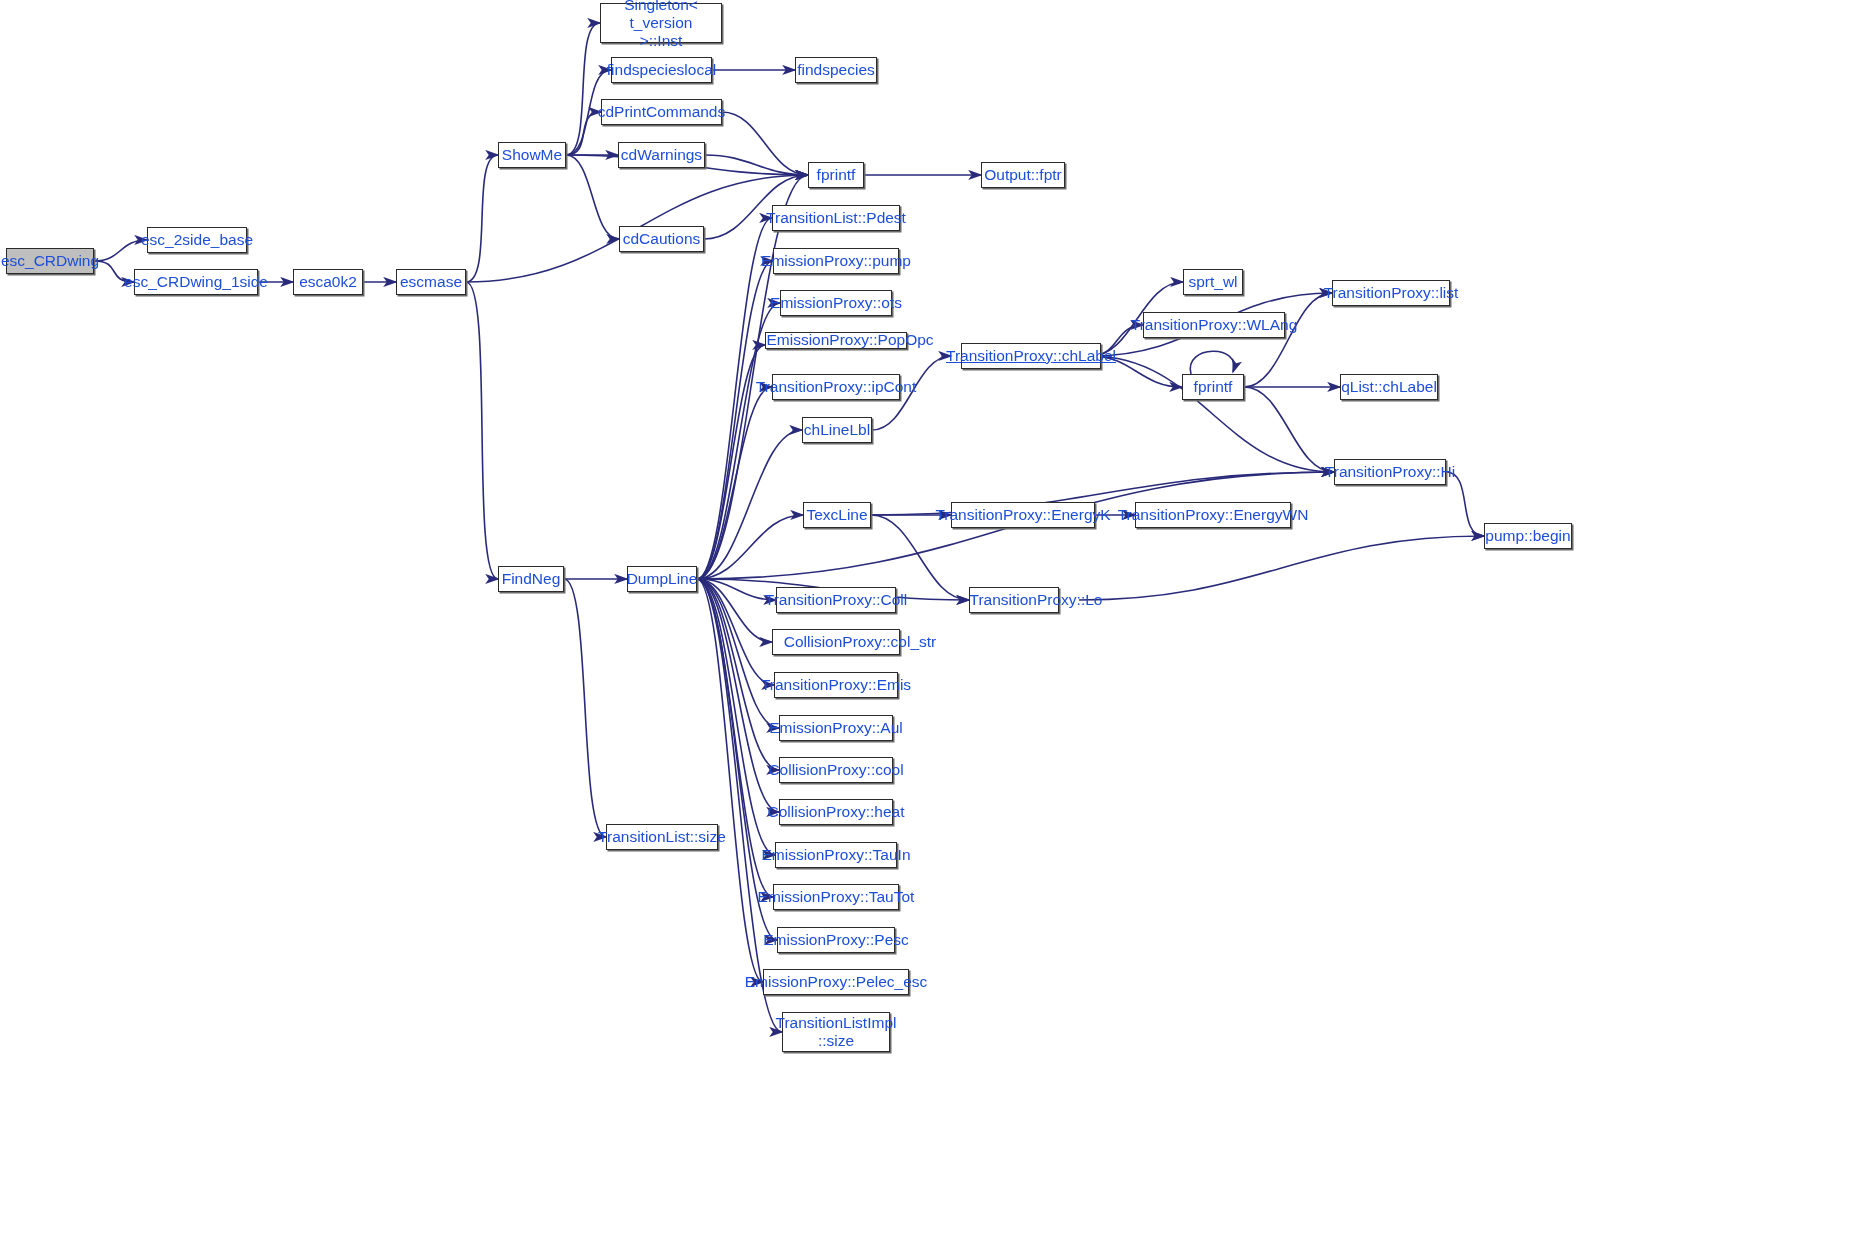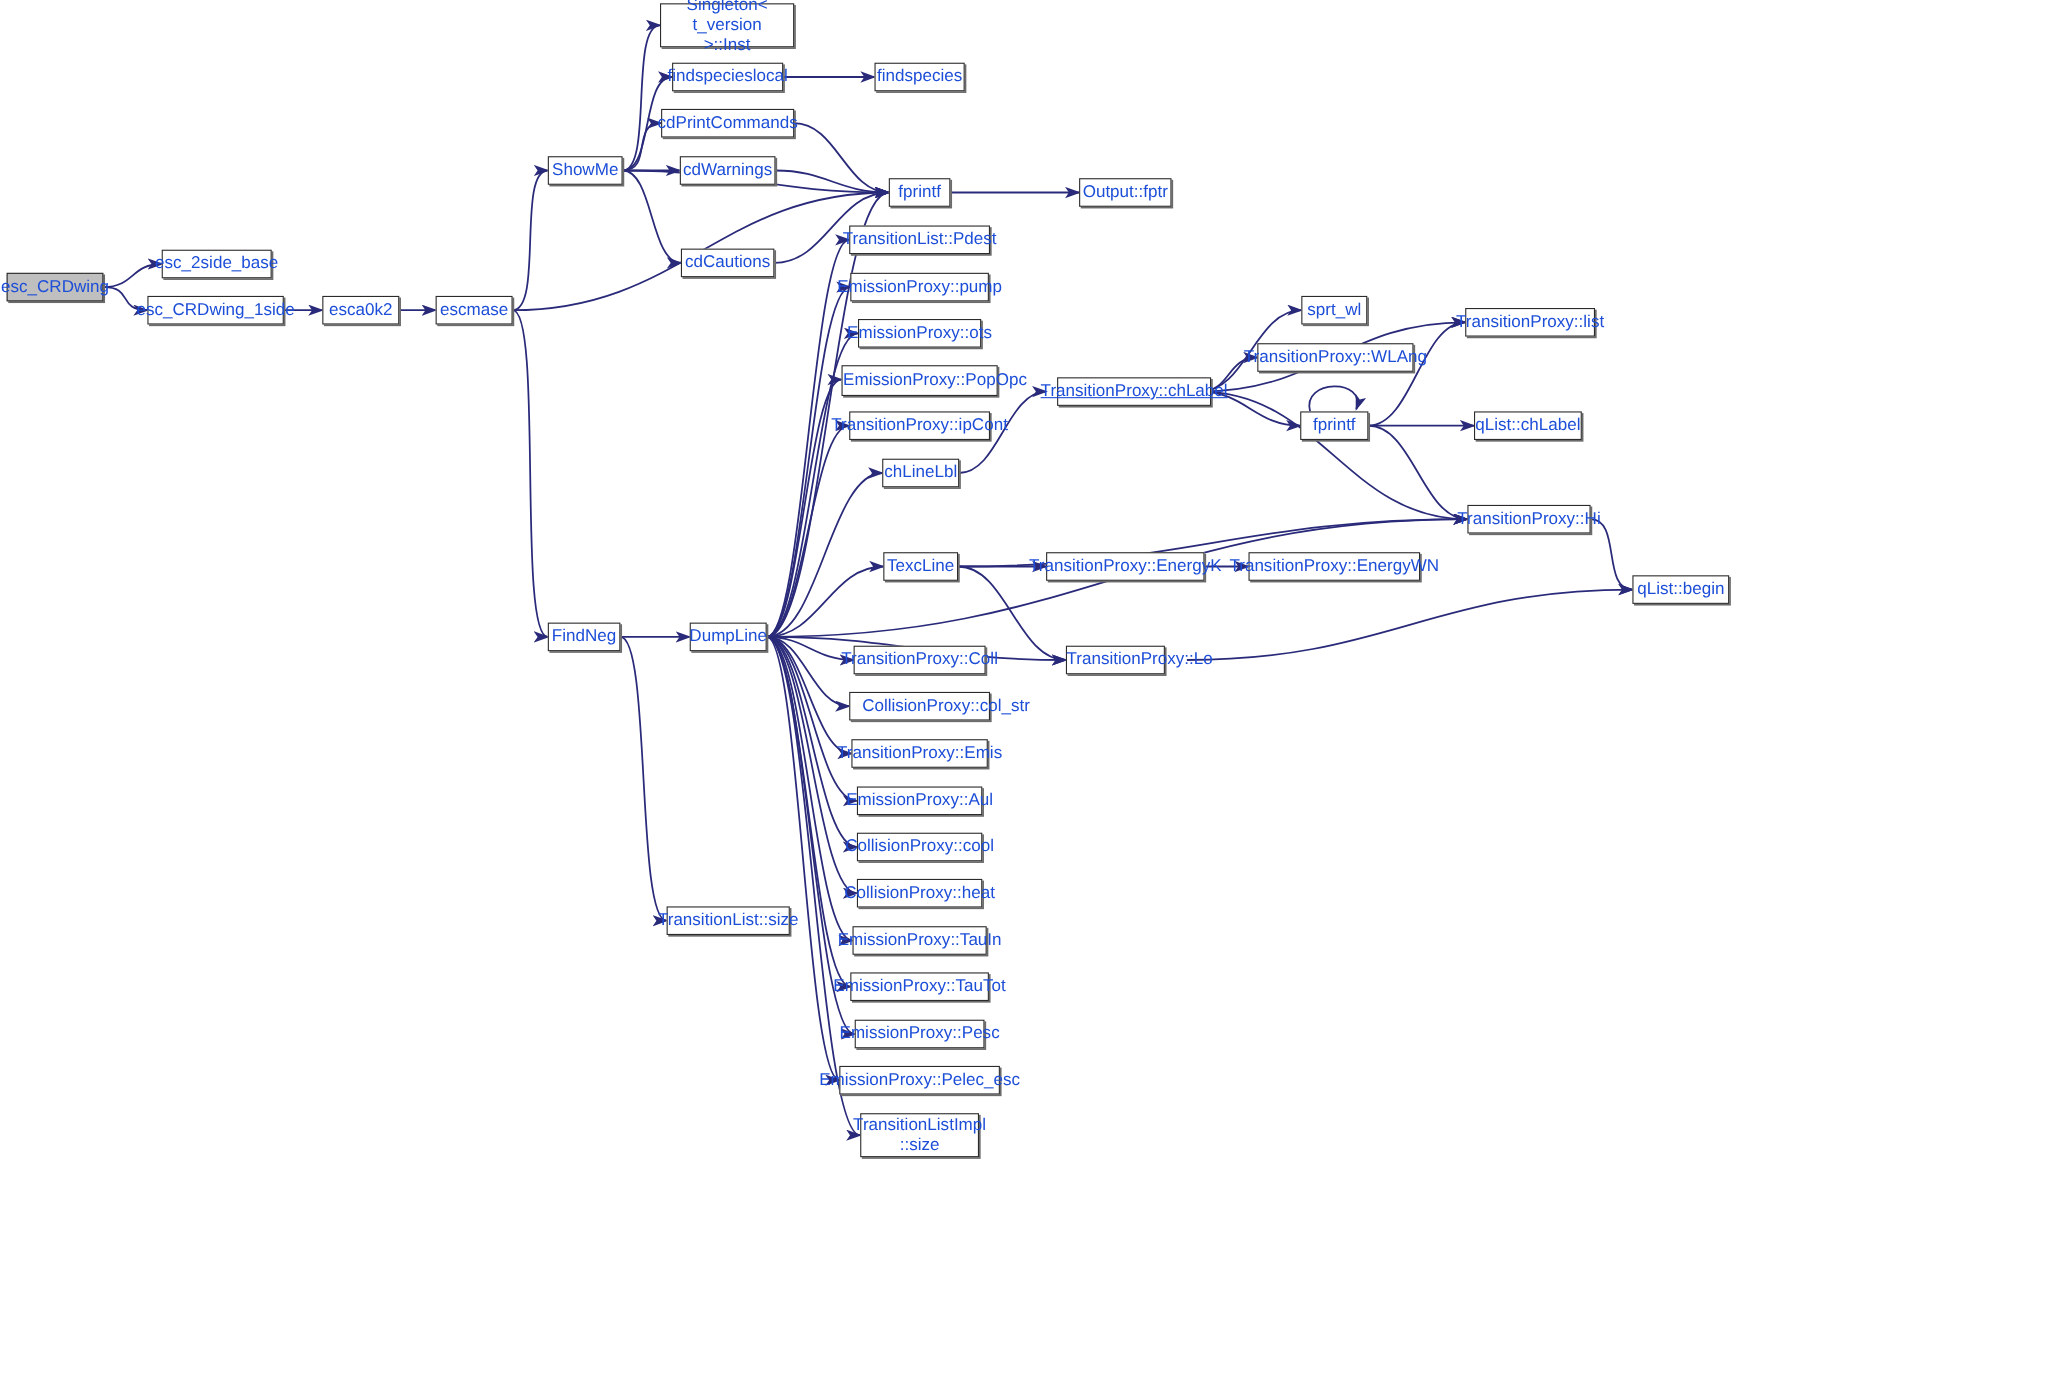--- a/index.html
+++ b/index.html
@@ -128,21 +128,21 @@
       <div class="node" style="left: 795px; top: 57px; width: 82px; height: 26px;"><span>findspecies</span></div>
       <div class="node" style="left: 601px; top: 99px; width: 121px; height: 26px;"><span>cdPrintCommands</span></div>
       <div class="node" style="left: 618px; top: 142px; width: 87px; height: 26px;"><span>cdWarnings</span></div>
       <div class="node" style="left: 619px; top: 226px; width: 85px; height: 26px;"><span>cdCautions</span></div>
       <div class="node" style="left: 808px; top: 162px; width: 56px; height: 26px;"><span>fprintf</span></div>
       <div class="node" style="left: 981px; top: 162px; width: 84px; height: 26px;"><span>Output::fptr</span></div>
       <div class="node" style="left: 627px; top: 566px; width: 70px; height: 26px;"><span>DumpLine</span></div>
       <div class="node" style="left: 772px; top: 205px; width: 128px; height: 26px;"><span>TransitionList::Pdest</span></div>
       <div class="node" style="left: 773px; top: 248px; width: 126px; height: 26px; align-items: center;"><span>EmissionProxy::pump</span></div>
       <div class="node" style="left: 780px; top: 290px; width: 112px; height: 26px;"><span>EmissionProxy::ots</span></div>
-      <div class="node" style="left: 765px; top: 332px; width: 142px; height: 28px; padding-left: 28px;"><span>EmissionProxy::PopOpc</span></div>
+      <div class="node" style="left: 765px; top: 332px; width: 142px; height: 17px; padding-left: 28px;"><span>EmissionProxy::PopOpc</span></div>
       <div class="node" style="left: 772px; top: 374px; width: 128px; height: 26px;"><span>TransitionProxy::ipCont</span></div>
       <div class="node" style="left: 802px; top: 417px; width: 70px; height: 26px;"><span>chLineLbl</span></div>
       <div class="node" style="left: 803px; top: 502px; width: 68px; height: 26px;"><span>TexcLine</span></div>
       <div class="node" style="left: 776px; top: 587px; width: 120px; height: 26px;"><span>TransitionProxy::Coll</span></div>
       <div class="node" style="left: 772px; top: 629px; width: 128px; height: 26px; padding-left: 48px;"><span>CollisionProxy::col_str</span></div>
       <div class="node" style="left: 774px; top: 672px; width: 124px; height: 26px;"><span>TransitionProxy::Emis</span></div>
       <div class="node" style="left: 779px; top: 715px; width: 114px; height: 26px;"><span>EmissionProxy::Aul</span></div>
       <div class="node" style="left: 779px; top: 757px; width: 114px; height: 26px;"><span>CollisionProxy::cool</span></div>
       <div class="node" style="left: 779px; top: 799px; width: 114px; height: 26px;"><span>CollisionProxy::heat</span></div>
       <div class="node" style="left: 775px; top: 842px; width: 122px; height: 26px;"><span>EmissionProxy::TauIn</span></div>
@@ -155,15 +155,15 @@
       <div class="node" style="left: 961px; top: 343px; width: 140px; height: 26px; text-decoration: underline;"><span>TransitionProxy::chLabel</span></div>
       <div class="node" style="left: 1183px; top: 269px; width: 60px; height: 26px;"><span>sprt_wl</span></div>
       <div class="node" style="left: 1143px; top: 312px; width: 142px; height: 26px;"><span>TransitionProxy::WLAng</span></div>
       <div class="node" style="left: 1182px; top: 374px; width: 62px; height: 26px;"><span>fprintf</span></div>
       <div class="node" style="left: 1332px; top: 280px; width: 118px; height: 26px;"><span>TransitionProxy::list</span></div>
       <div class="node" style="left: 1340px; top: 374px; width: 98px; height: 26px;"><span>qList::chLabel</span></div>
       <div class="node" style="left: 1334px; top: 459px; width: 112px; height: 26px;"><span>TransitionProxy::Hi</span></div>
       <div class="node" style="left: 951px; top: 502px; width: 144px; height: 26px;"><span>TransitionProxy::EnergyK</span></div>
       <div class="node" style="left: 1135px; top: 502px; width: 156px; height: 26px;"><span>TransitionProxy::EnergyWN</span></div>
       <div class="node" style="left: 969px; top: 587px; width: 90px; height: 26px; padding-left: 44px;"><span>TransitionProxy::Lo</span></div>
-      <div class="node" style="left: 1484px; top: 523px; width: 88px; height: 26px;"><span>qList::begin</span></div>
+      <div class="node" style="left: 1484px; top: 523px; width: 88px; height: 26px;"><span>pump::begin</span></div>
     </div>
 </div>
 
 </body></html>

